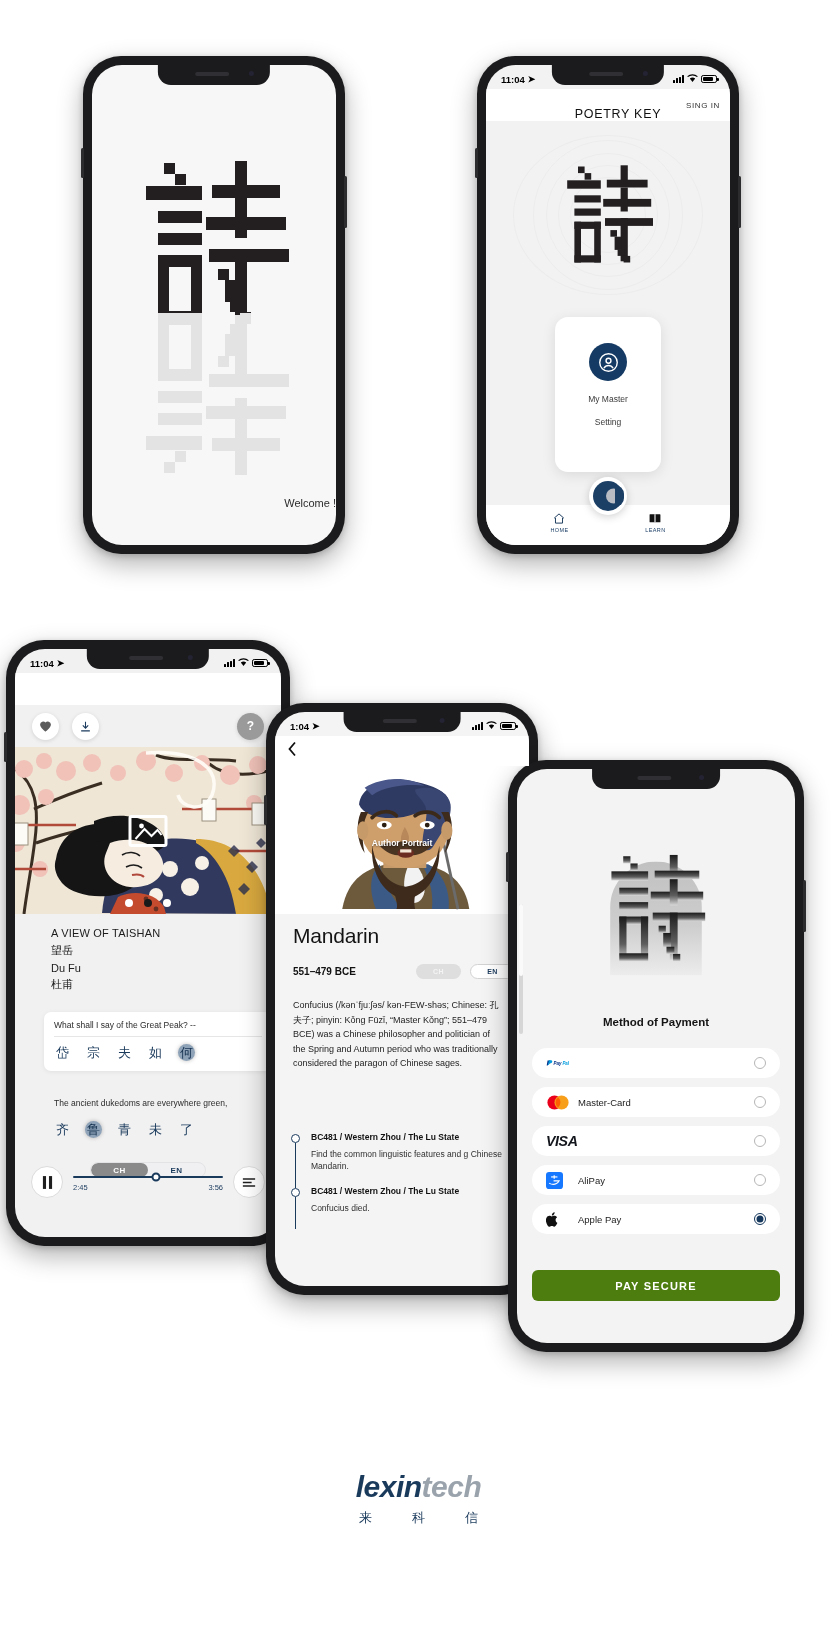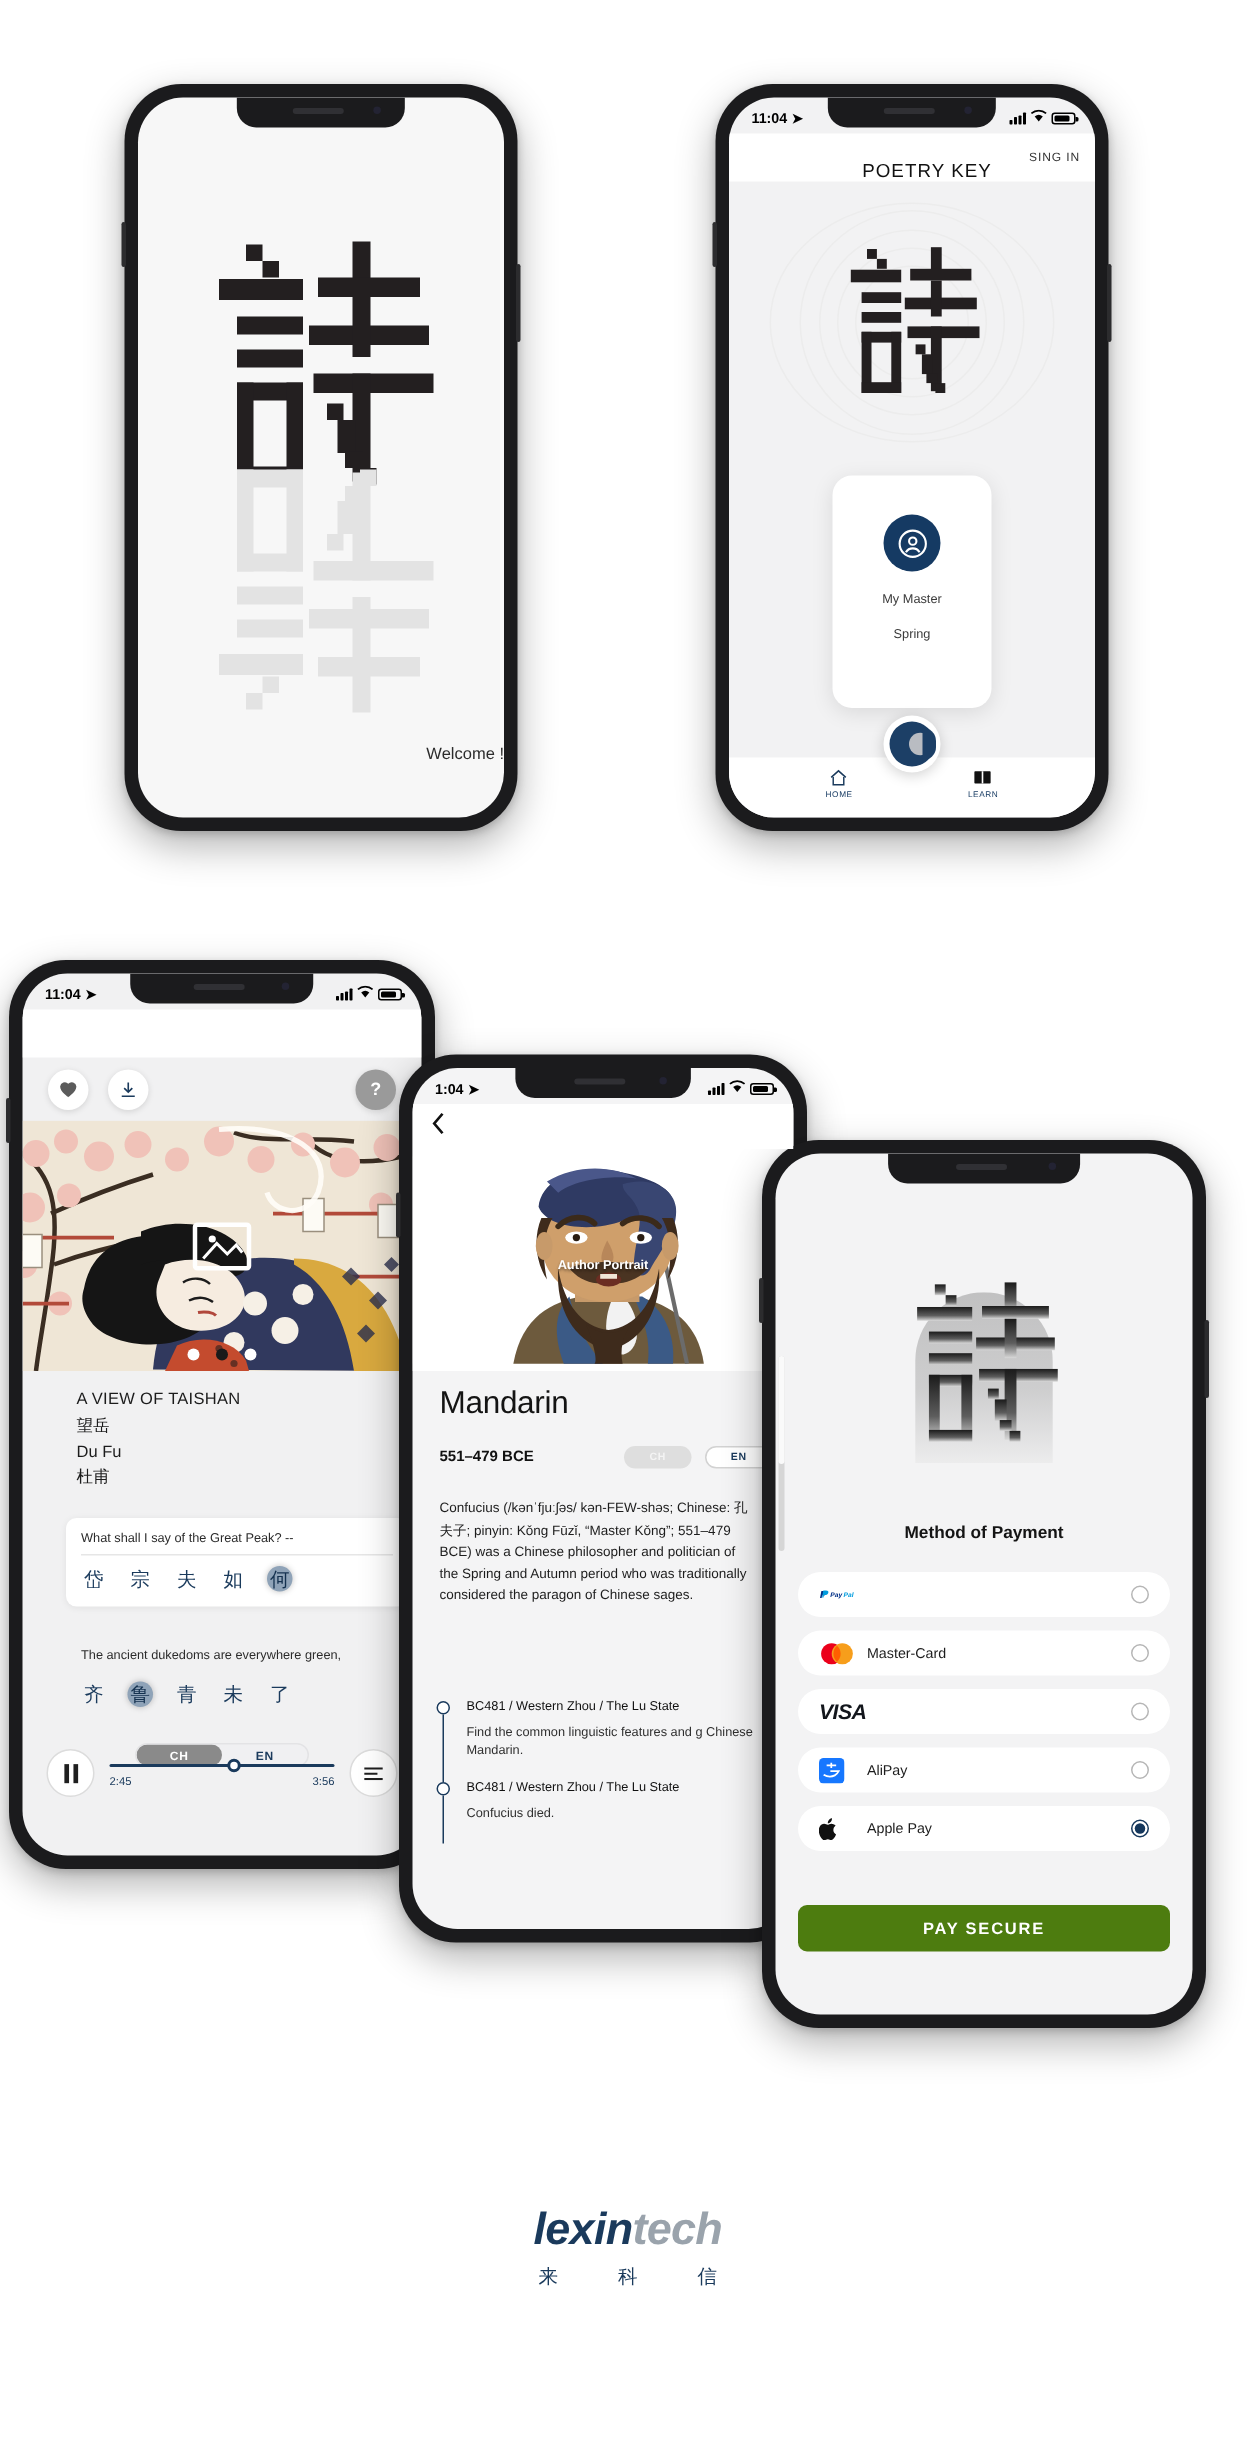--- a/index.html
+++ b/index.html
@@ -294,21 +294,21 @@
   .tl-item { position:relative; padding-left:20px; padding-bottom:13px; }
   .tl-dot {
     position:absolute; left:0; top:2px;
     width:9px;height:9px;border-radius:50%;
     border:1.6px solid #1a3a5c; background:#fff; z-index:2;
   }
   .tl-line {
     position:absolute; left:4px; top:11px; bottom:-2px;
     width:1.2px; background:#1a3a5c;
   }
-  .tl-title { font-size:8.5px; font-weight:normal; color:#111; }
+  .tl-title { font-size:8.5px; font-weight:bold; color:#111; }
   .tl-body { font-size:8.5px; color:#2f2f2f; line-height:1.45; margin-top:6px; }
 
   
   #p5 { left: 508px; top: 760px; width: 296px; height: 592px; }
   #p5 .screen { background:#f3f3f4; }
   .pay-logo {
     position:absolute; left:50%; transform:translateX(-50%);
     top: 72px;
   }
   .pay-title {
@@ -490,21 +490,21 @@
 
     <div class="menu-card">
       <div class="avatar-circle">
         <svg width="21" height="21" viewBox="0 0 24 24" fill="none" stroke="#fff" stroke-width="1.6">
           <circle cx="12" cy="12" r="10"></circle>
           <circle cx="12" cy="10" r="2.8"></circle>
           <path d="M6.8 18.5a6 6 0 0 1 10.4 0"></path>
         </svg>
       </div>
       <div class="menu-link">My Master</div>
-      <div class="menu-link">Spring</div>
+      <div class="menu-link">Setting</div>
     </div>
 
     <div class="fab">
       <div class="fab-inner"></div>
     </div>
 
     <div class="tabbar">
       <div class="tab">
         <svg width="14" height="13" viewBox="0 0 24 24" fill="none" stroke="#1a3a5c" stroke-width="1.8">
           <path d="M3 11.5 12 3.5l9 8"></path>

